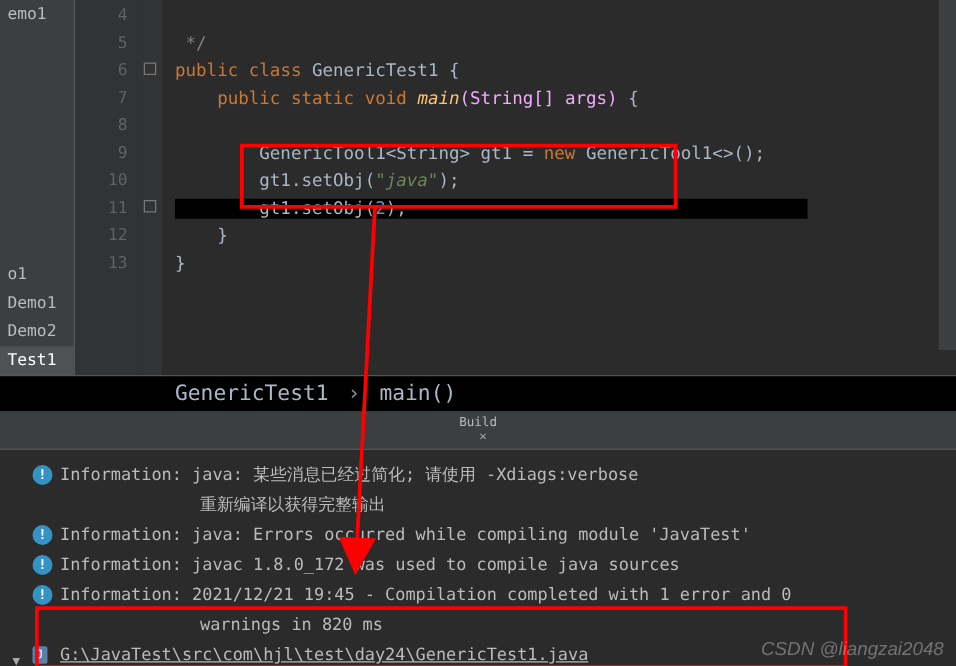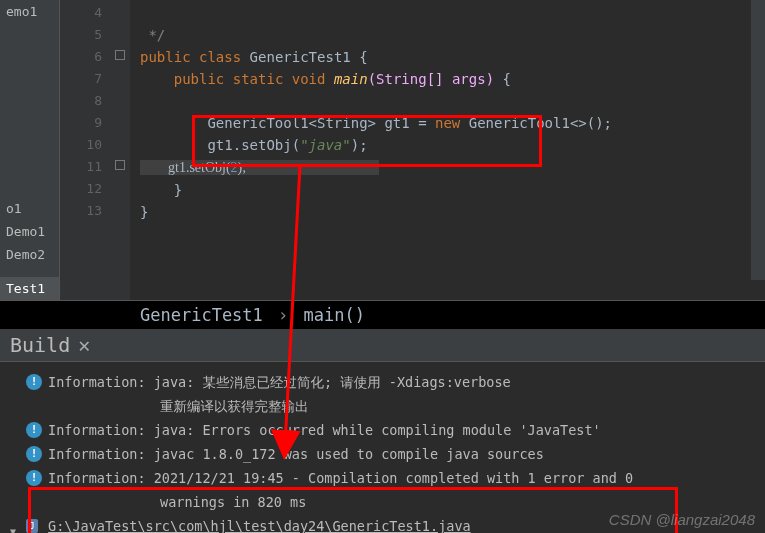--- a/index.html
+++ b/index.html
@@ -18,21 +18,21 @@
 .left-sidebar {
   width: 60px;
   background: #3c3f41;
   border-right: 1px solid #555;
   display: flex;
   flex-direction: column;
   font-size: 13px;
   color: #bbb;
 }
 .left-sidebar .tab-item { padding: 4px 6px; white-space: nowrap; overflow: hidden; }
-.left-sidebar .tab-item.active { background: #4e5254; color: #fff; margin-top: 11px; }
+.left-sidebar .tab-item.active { background: #4e5254; color: #fff; }
 .gutter {
   width: 50px;
   background: #313335;
   text-align: right;
   padding-right: 8px;
   color: #606366;
   font-size: 13px;
   line-height: 22px;
   padding-top: 2px;
   position: relative;
@@ -57,21 +57,21 @@
   position: relative;
   white-space: pre;
 }
 .kw { color: #cc7832; }
 .cls { color: #a9b7c6; }
 .method { color: #ffc66d; font-style: italic; }
 .str { color: #6a8759; font-style: italic; }
 .num { color: #6897bb; }
 .comment { color: #808080; }
 .paren { color: #f0abfc; }
-.current-line { background: #404040; font-family: Liberation Serif, serif; }
+.current-line { background: #000000; }
 .red-box1 {
   position: absolute;
   border: 3px solid #ff0000;
   left: 62px; top: 115px;
   width: 350px; height: 52px;
   pointer-events: none;
 }
 .breadcrumb {
   background: #000000;
   padding: 4px 20px 4px 140px;
@@ -82,25 +82,26 @@
 .breadcrumb .sep { color: #888; margin: 0 5px; }
 .build-panel {
   flex: 1;
   background: #2b2b2b;
   display: flex;
   flex-direction: column;
 }
 .build-header {
   background: #3c3f41;
   padding: 4px 10px;
-  font-size: 20px;
+  font-size: 10px;
   color: #bbb;
   border-bottom: 1px solid #555;
   display: flex;
   align-items: center;
+  flex-direction: column;
 }
 .build-header .close { margin-left: 8px; color: #aaa; cursor: pointer; }
 .build-content {
   padding: 8px 10px;
   font-size: 13.5px;
   line-height: 22px;
   color: #bbb;
   position: relative;
 }
 .build-line { display: flex; align-items: flex-start; padding: 1px 0; }

